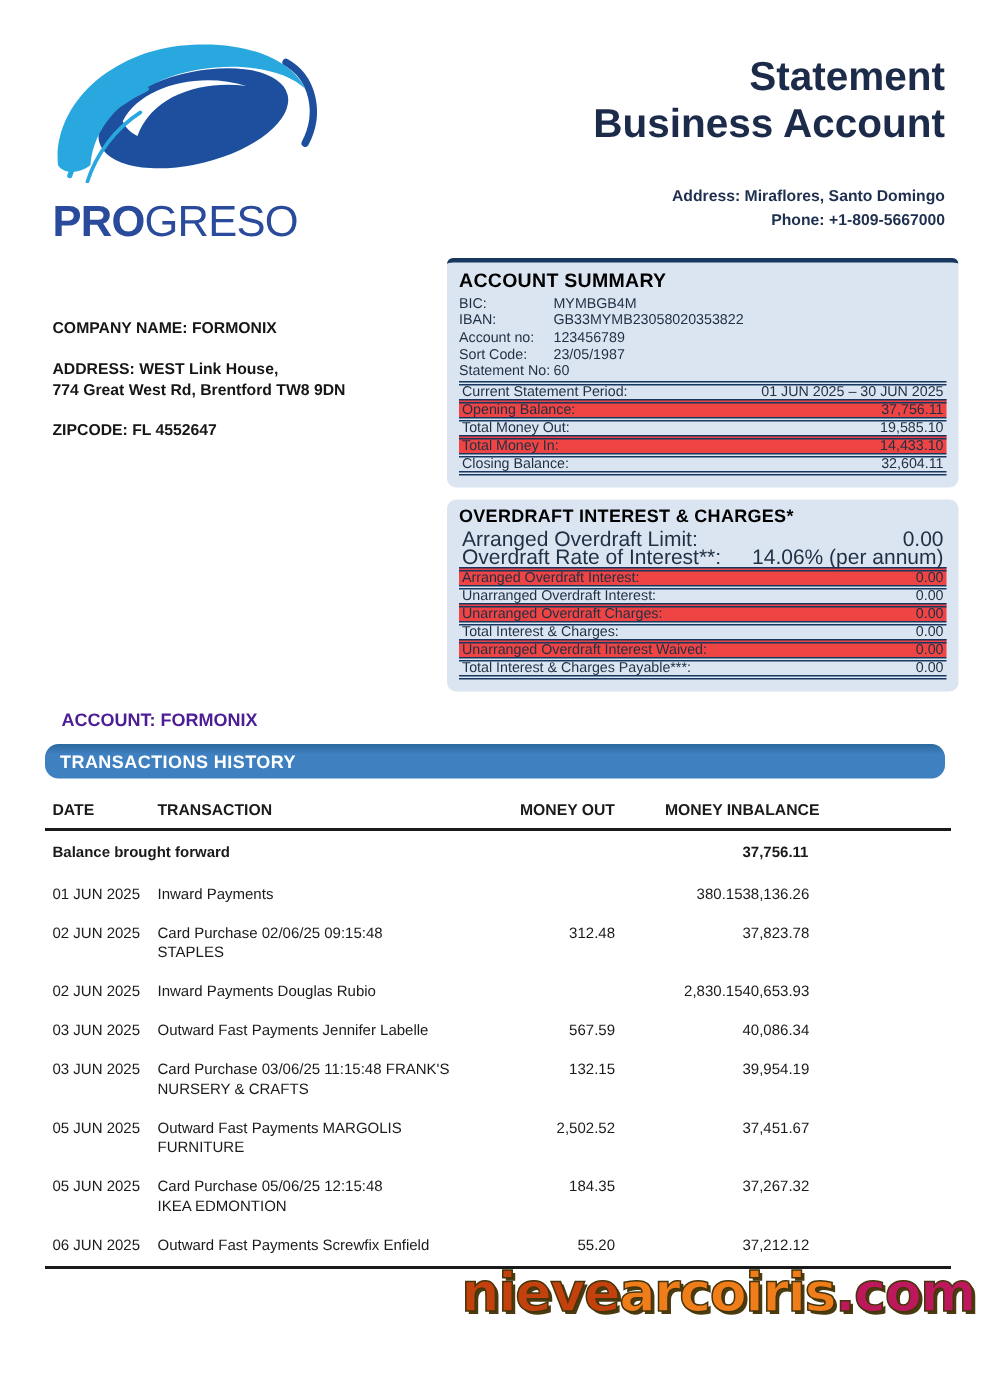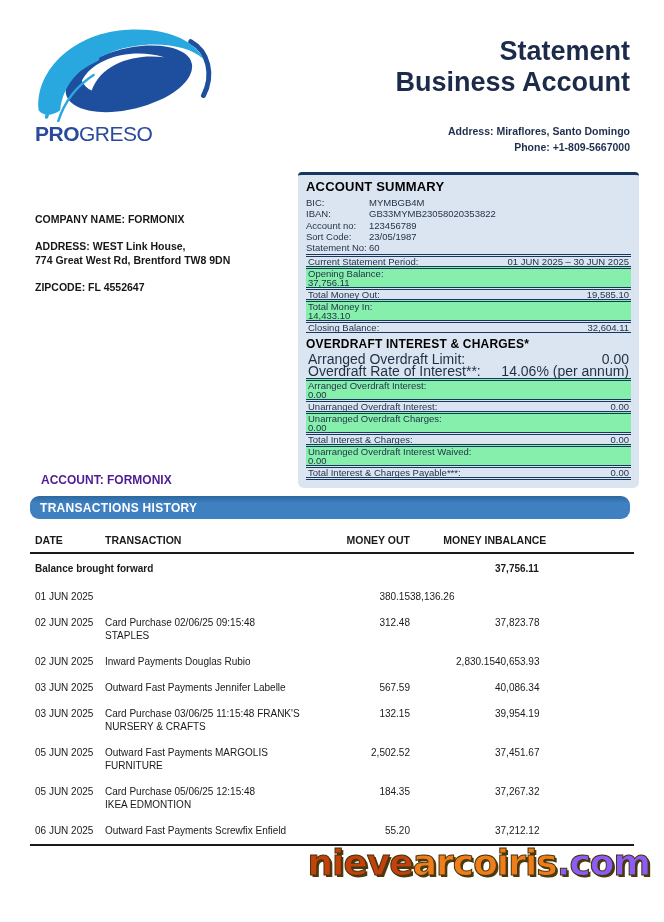--- a/index.html
+++ b/index.html
@@ -7,21 +7,21 @@
   body { font-family:"Liberation Sans", sans-serif; }
   .page {
     position:relative; width:664px; height:922px; background:#fff;
     margin:0 auto; overflow:hidden;
   }
 
   
   .logo { position:absolute; left:30px; top:20px; width:195px; }
   .logo svg { display:block; }
   .logo-text {
-    font-size:21px; color:#2a4a9c; letter-spacing:-0.5px; margin-top:0; margin-left:5px;
+    font-size:29px; color:#2a4a9c; letter-spacing:-0.5px; margin-top:10px; margin-left:5px;
     font-family:"Liberation Sans", sans-serif;
   }
   .logo-text .b { font-weight:bold; }
 
   
   .doc-title {
     position:absolute; right:34px; top:36px; text-align:right;
     font-size:27px; font-weight:bold; color:#1c2b4a; line-height:31px;
   }
   .addr-block {
@@ -48,21 +48,21 @@
 
   .info-row { display:flex; font-size:9.5px; color:#1f2f44; line-height:11.3px; }
   .info-row .lbl { width:63px; flex:none; }
 
   .rule-row {
     display:flex; justify-content:space-between; font-size:9.5px; color:#1f2f44;
     line-height:9px; padding:0 2px; border-top:3px double #17375e;
   }
   .rule-row:last-child { border-bottom:3px double #17375e; }
   .rule-rows { margin-top:1px; }
-  .stripe-white { background:#86efac;flex-direction:column; }
+  .stripe-white { background:#ef4444; }
 
   .plain-row {
     display:flex; justify-content:space-between; font-size:14px; color:#1f2f44;
     line-height:11.5px; padding:0 2px;
   }
 
   
   .acct-line { position:absolute; left:41px; top:473px; font-size:12px; font-weight:bold; color:#4c1d95; }
   .banner {
     position:absolute; left:30px; top:496px; width:600px; height:23px;
@@ -85,21 +85,21 @@
   
   .watermark {
     position:absolute; right:14px; top:842px; text-align:right;
     font-family:"DejaVu Sans", sans-serif; font-weight:bold;
     font-size:36px; letter-spacing:-1px; white-space:nowrap;
     -webkit-text-stroke:1px #46340a;
     text-shadow:2px 2px 0 #4a3b10;
   }
   .wm-1 { color:#c2410c; }
   .wm-2 { color:#ef7d1a; }
-  .wm-3 { color:#8b5cf6; }
+  .wm-3 { color:#be185d; }
 </style>
 </head>
 <body>
 
 <div class="page">
 
   <div class="logo">
     <svg width="188" height="102" viewBox="0 0 190 104">
 
       <ellipse cx="100" cy="60" rx="66" ry="31" fill="#1d4f9e" transform="rotate(-14 100 60)"></ellipse>
@@ -233,20 +233,21 @@
 
     <div class="bbf t-grid">
       <span class="span2">Balance brought forward</span>
       <span class="num"></span>
       <span class="num"></span>
       <span class="bal">37,756.11</span>
     </div>
 
     <div class="t-row t-grid">
       <span class="c1">01 JUN 2025</span>
+      <span><span>Inward Payments</span><span class="d2"></span></span>
       <span class="num"></span>
       <span class="num">380.15</span>
       <span class="bal">38,136.26</span>
     </div>
 
     <div class="t-row t-grid">
       <span class="c1">02 JUN 2025</span>
       <span><span>Card Purchase 02/06/25 09:15:48</span><span class="d2">STAPLES</span></span>
       <span class="num">312.48</span>
       <span class="num"></span>

